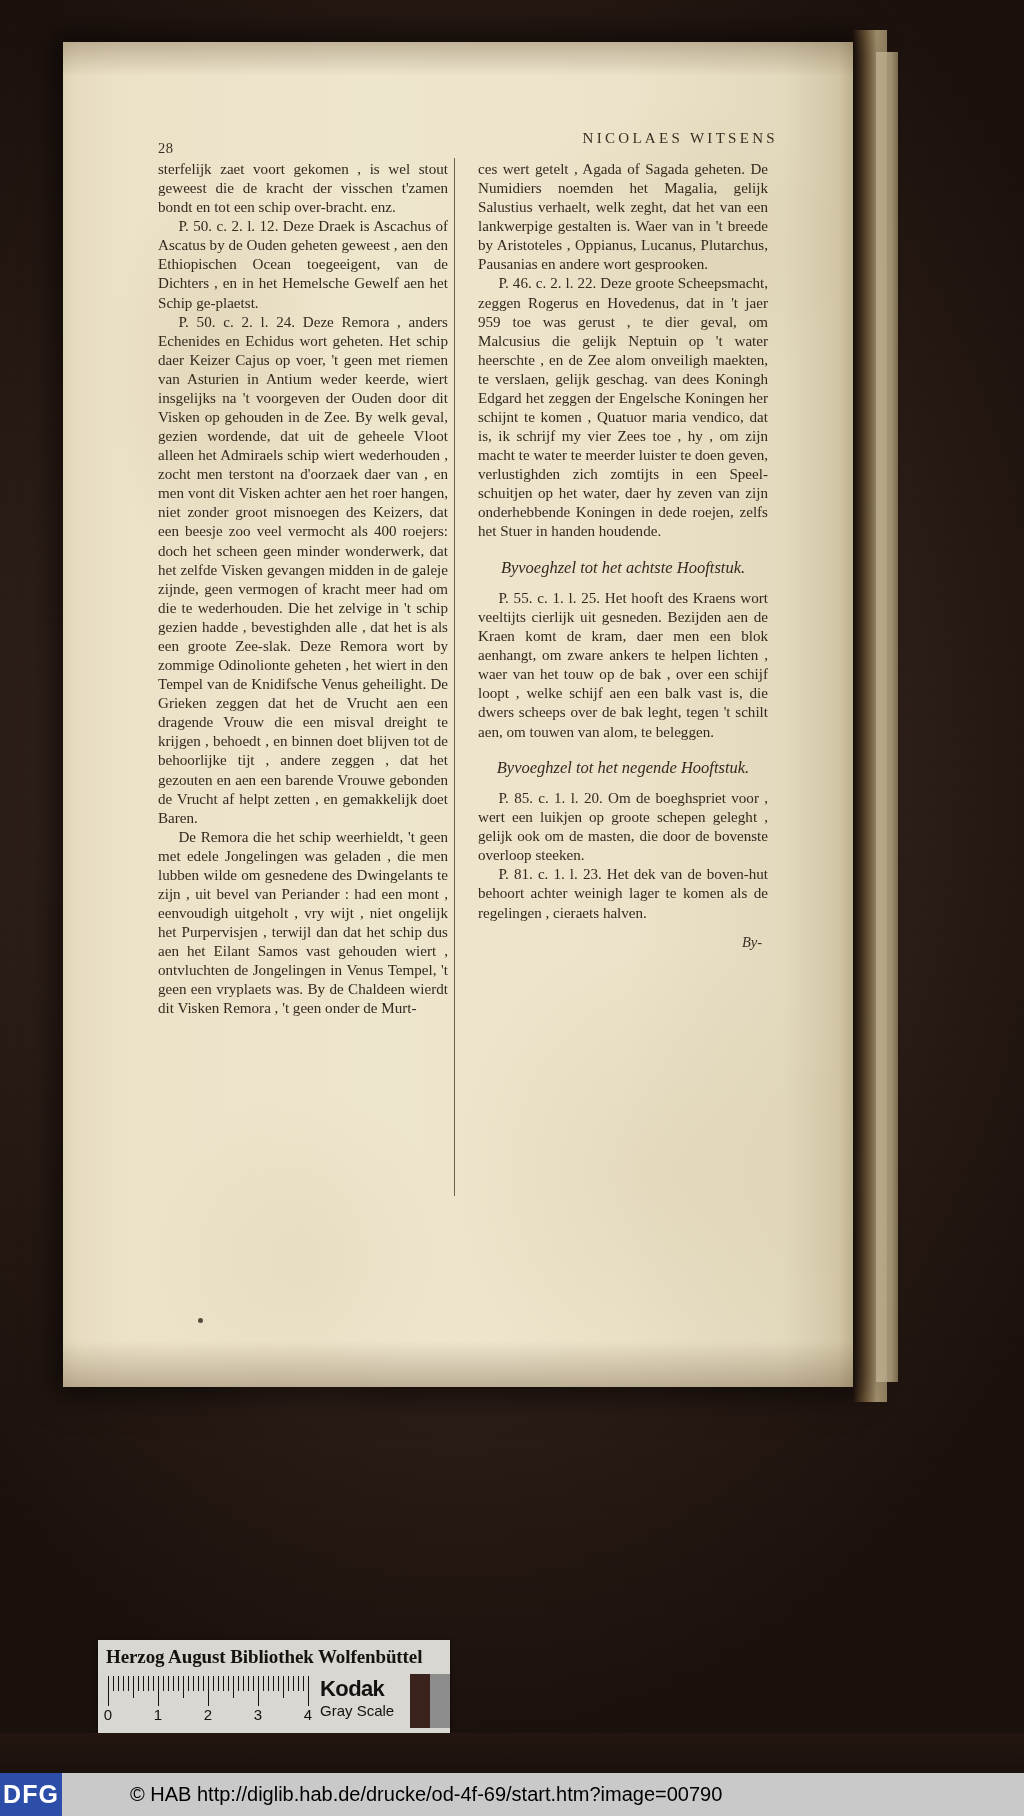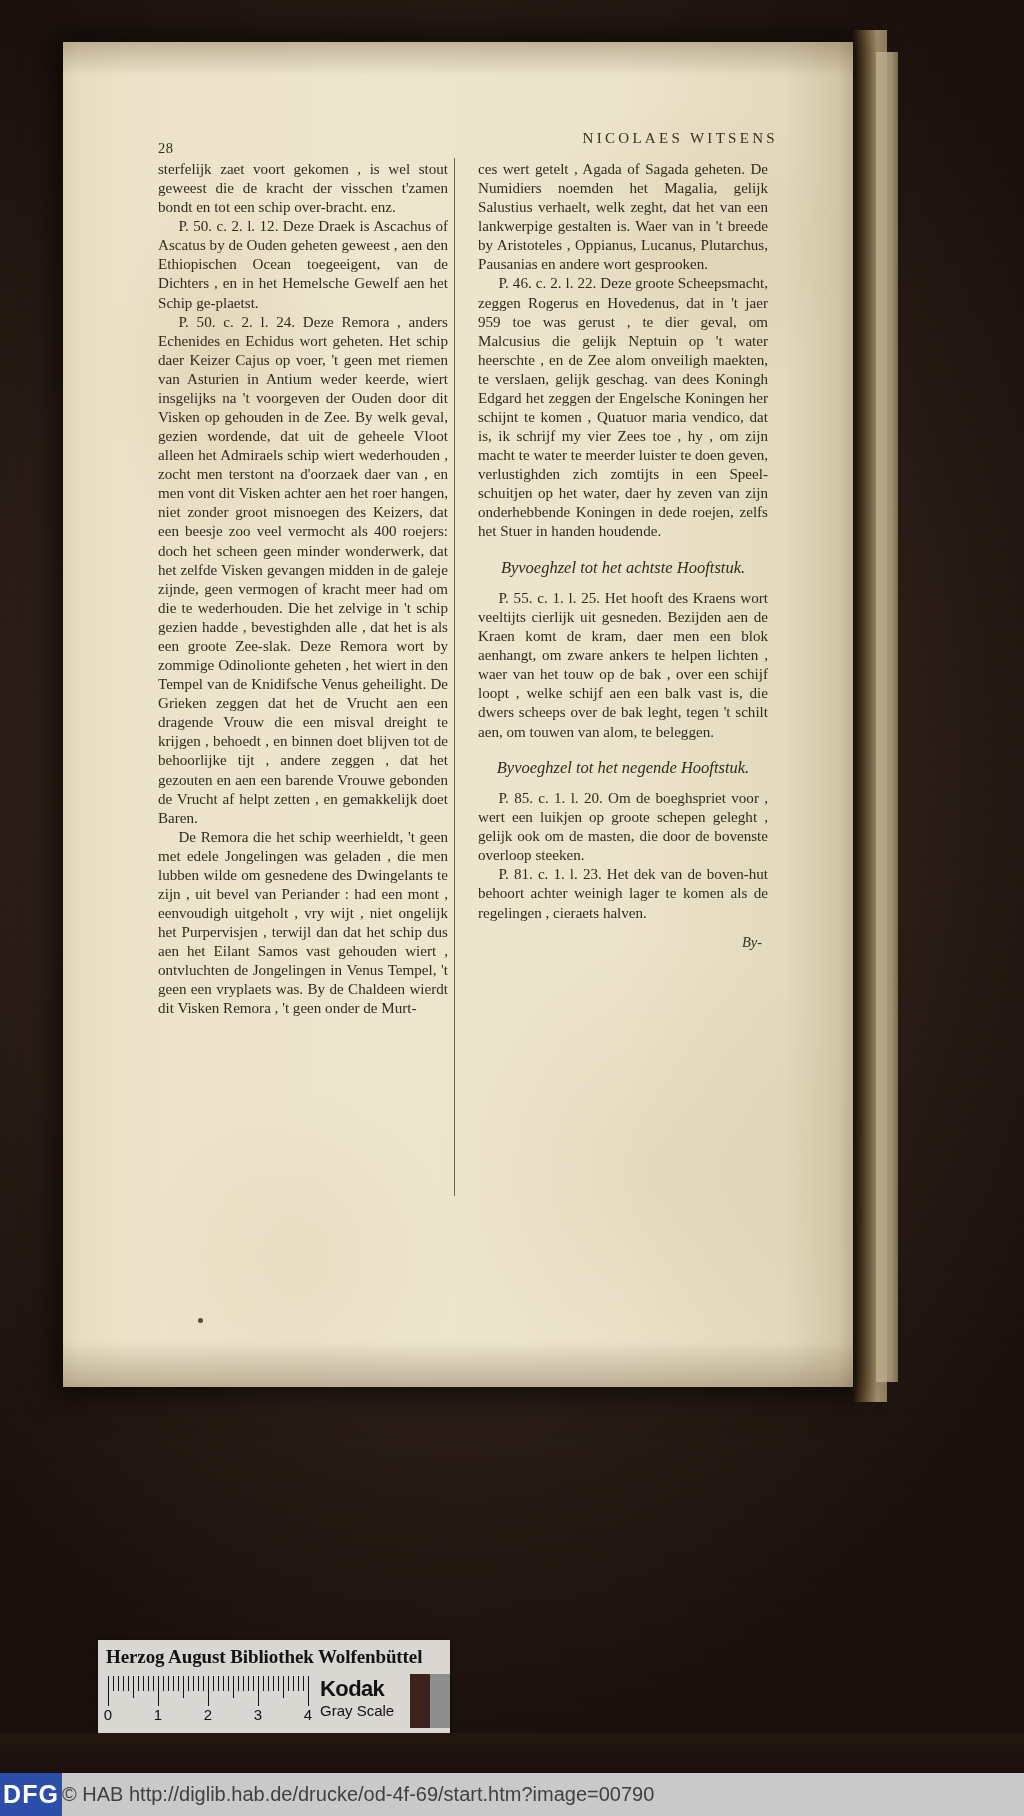--- a/index.html
+++ b/index.html
@@ -234,21 +234,22 @@
     color: #fff;
     font-family: "Liberation Sans", sans-serif;
     font-weight: bold;
     font-size: 25px;
     letter-spacing: 1px;
     display: flex; align-items: center; justify-content: center;
   }
   #credit {
     font-family: "Liberation Sans", sans-serif;
     font-size: 20px;
-    color: #404040;
+    color: #000000;
+    padding-left: 68px;
     white-space: nowrap;
   }
   #darkstrip {
     position: absolute;
     left: 0; bottom: 43px;
     width: 1024px; height: 40px;
     background: linear-gradient(180deg, #241711, #1a100c);
   }
 </style>
 </head>

